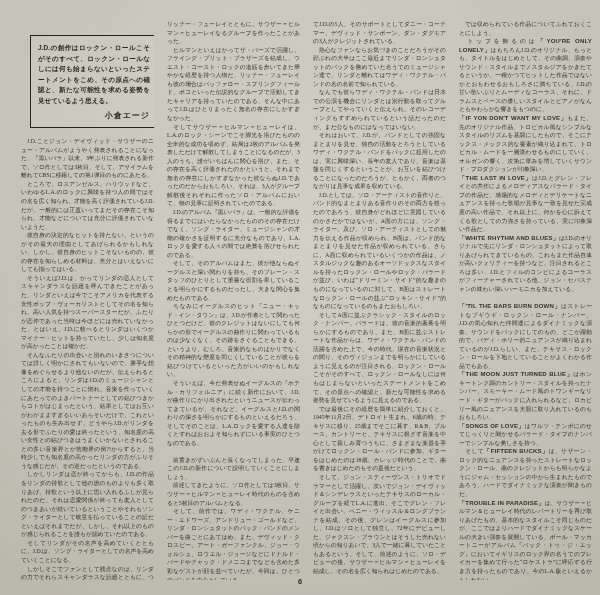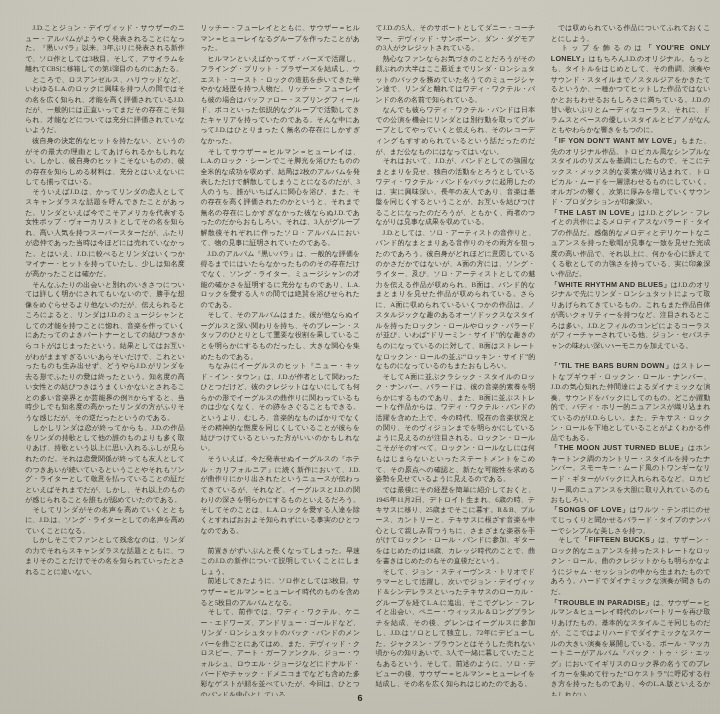--- a/index.html
+++ b/index.html
@@ -58,20 +58,24 @@
     font-family:"Liberation Sans", sans-serif;
     font-weight:bold;font-size:7.5px;color:#2c2a25;
   }
 </style>
 </head>
 <body>
 
 <div class="page">
 
   <div class="col col-1">
+    <div class="intro-box">
+      <span>J.D.の創作はロックン・ロールこそがそのすべて、ロックン・ロールなしには何も始まらないといったステートメントをこめ、その原点への確認と、新たな可能性を求める姿勢を見せているよう思える。</span>
+      <span class="intro-byline">小倉エージ</span>
+    </div>
   <p><span>　J.D.ことジョン・デイヴィッド・サウザーのニュー・アルバムがようやく発表されることになった。『黒いバラ』以来、3年ぶりに発表される新作で、ソロ作としては3枚目。そして、アサイラムを離れてCBSに移籍しての第1弾目のものにあたる。</span></p>
       <p><span>　ところで、ロスアンゼルス、ハリウッドなど、いわゆるL.A.のロックに興味を持つ人の間ではその名を広く知られ、才能を高く評価されているJ.D.だが、一般的には正直いってまだその存在こそ知られ、才能などについては充分に評価されていないようだ。</span></p>
       <p><span>　彼自身の決定的なヒットを持たない、というのがその最大の理由としてあげられるかもしれない。しかし、彼自身のヒットこそないものの、彼の存在を知らしめる材料は、充分とはいえないにしても揃ってはいる。</span></p>
       <p><span>　そういえばJ.D.は、かってリンダの恋人としてスキャンダラスな話題を呼んできたことがあった。リンダといえば今でこそアメリカを代表する女性ポップ・ヴォーカリストとしてその名を知られ、高い人気を持つスーパースターだが、ふたりが恋仲であった当時は今ほどには売れていなかった。とはいえ、J.D.に較べるとリンダはいくつかマイナー・ヒットを持っていたし、少しは知名度が高かったことは確かだ。</span></p>
       <p><span>　そんなふたりの出会いと別れのいきさつについては詳しく明かにされてもいないので、勝手な想像をめぐらせるより他ないのだが、伝えられるところによると、リンダはJ.D.のミュージシャンとしての才能を持つことに惚れ、音楽を作っていくにあたってのよきパートナーとしての結びつきからコトがはじまったという。結果としてはお互いがわがまますぎるいいあらそいだけで、これといったものも生み出せず、どうやらJ.D.がリンダを去る形でふたりの愛は終ったという。知名度の高い女性との結びつきはうまくいかないとされることの多い音楽界とか芸能界の例?!からすると、当時少しでも知名度の高かったリンダの方がふりそうな感じだが、その逆だったというのである。</span></p>
       <p><span>　しかしリンダは恋が終ってからも、J.D.の作品をリンダの持歌として他の誰のものよりも多く取りあげ、持歌という以上に思い入れるふしが見られたのだ。それは恋愛関係が終っても友人としてのつきあいが続いているということやそれもソング・ライターとして敬意を払っていることの証だといえばそれまでだが、しかし、それ以上のものが感じられることを誰もが認めていたのである。</span></p>
       <p><span>　そしてリンダがその名声を高めていくとともに、J.D.は、ソング・ライターとしての名声を高めていくことになる。</span></p>
       <p><span>　しかしそこでファンとして残念なのは、リンダの力でそれらスキャンダラスな話題とともに、つまりそのことだけでその名を知られていったとされることに違いない。</span></p>
     </div>
 

